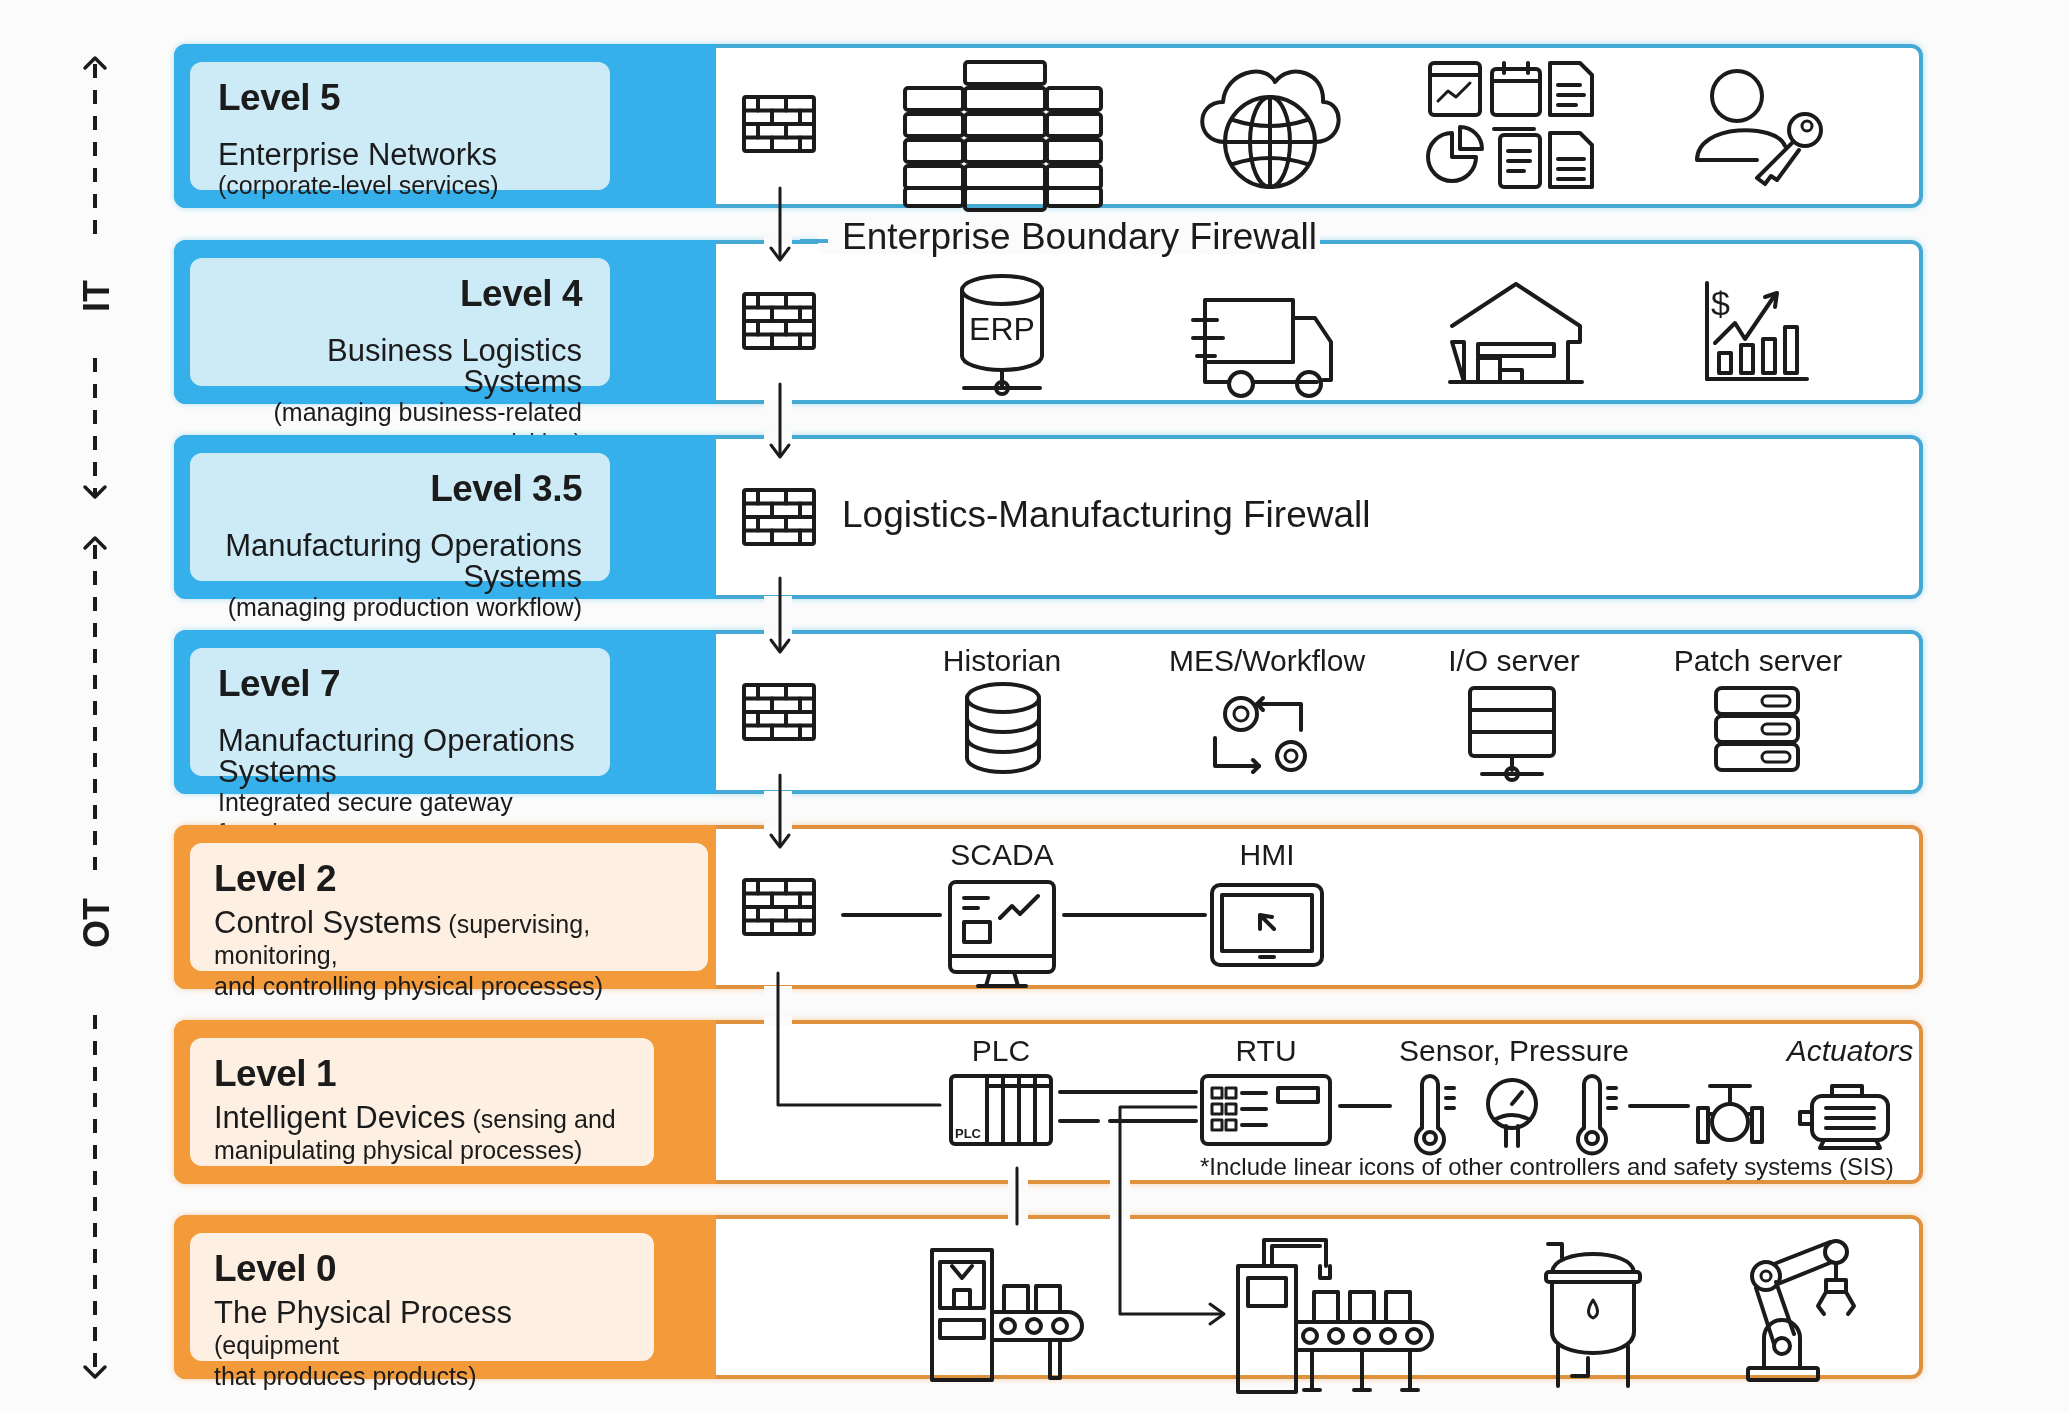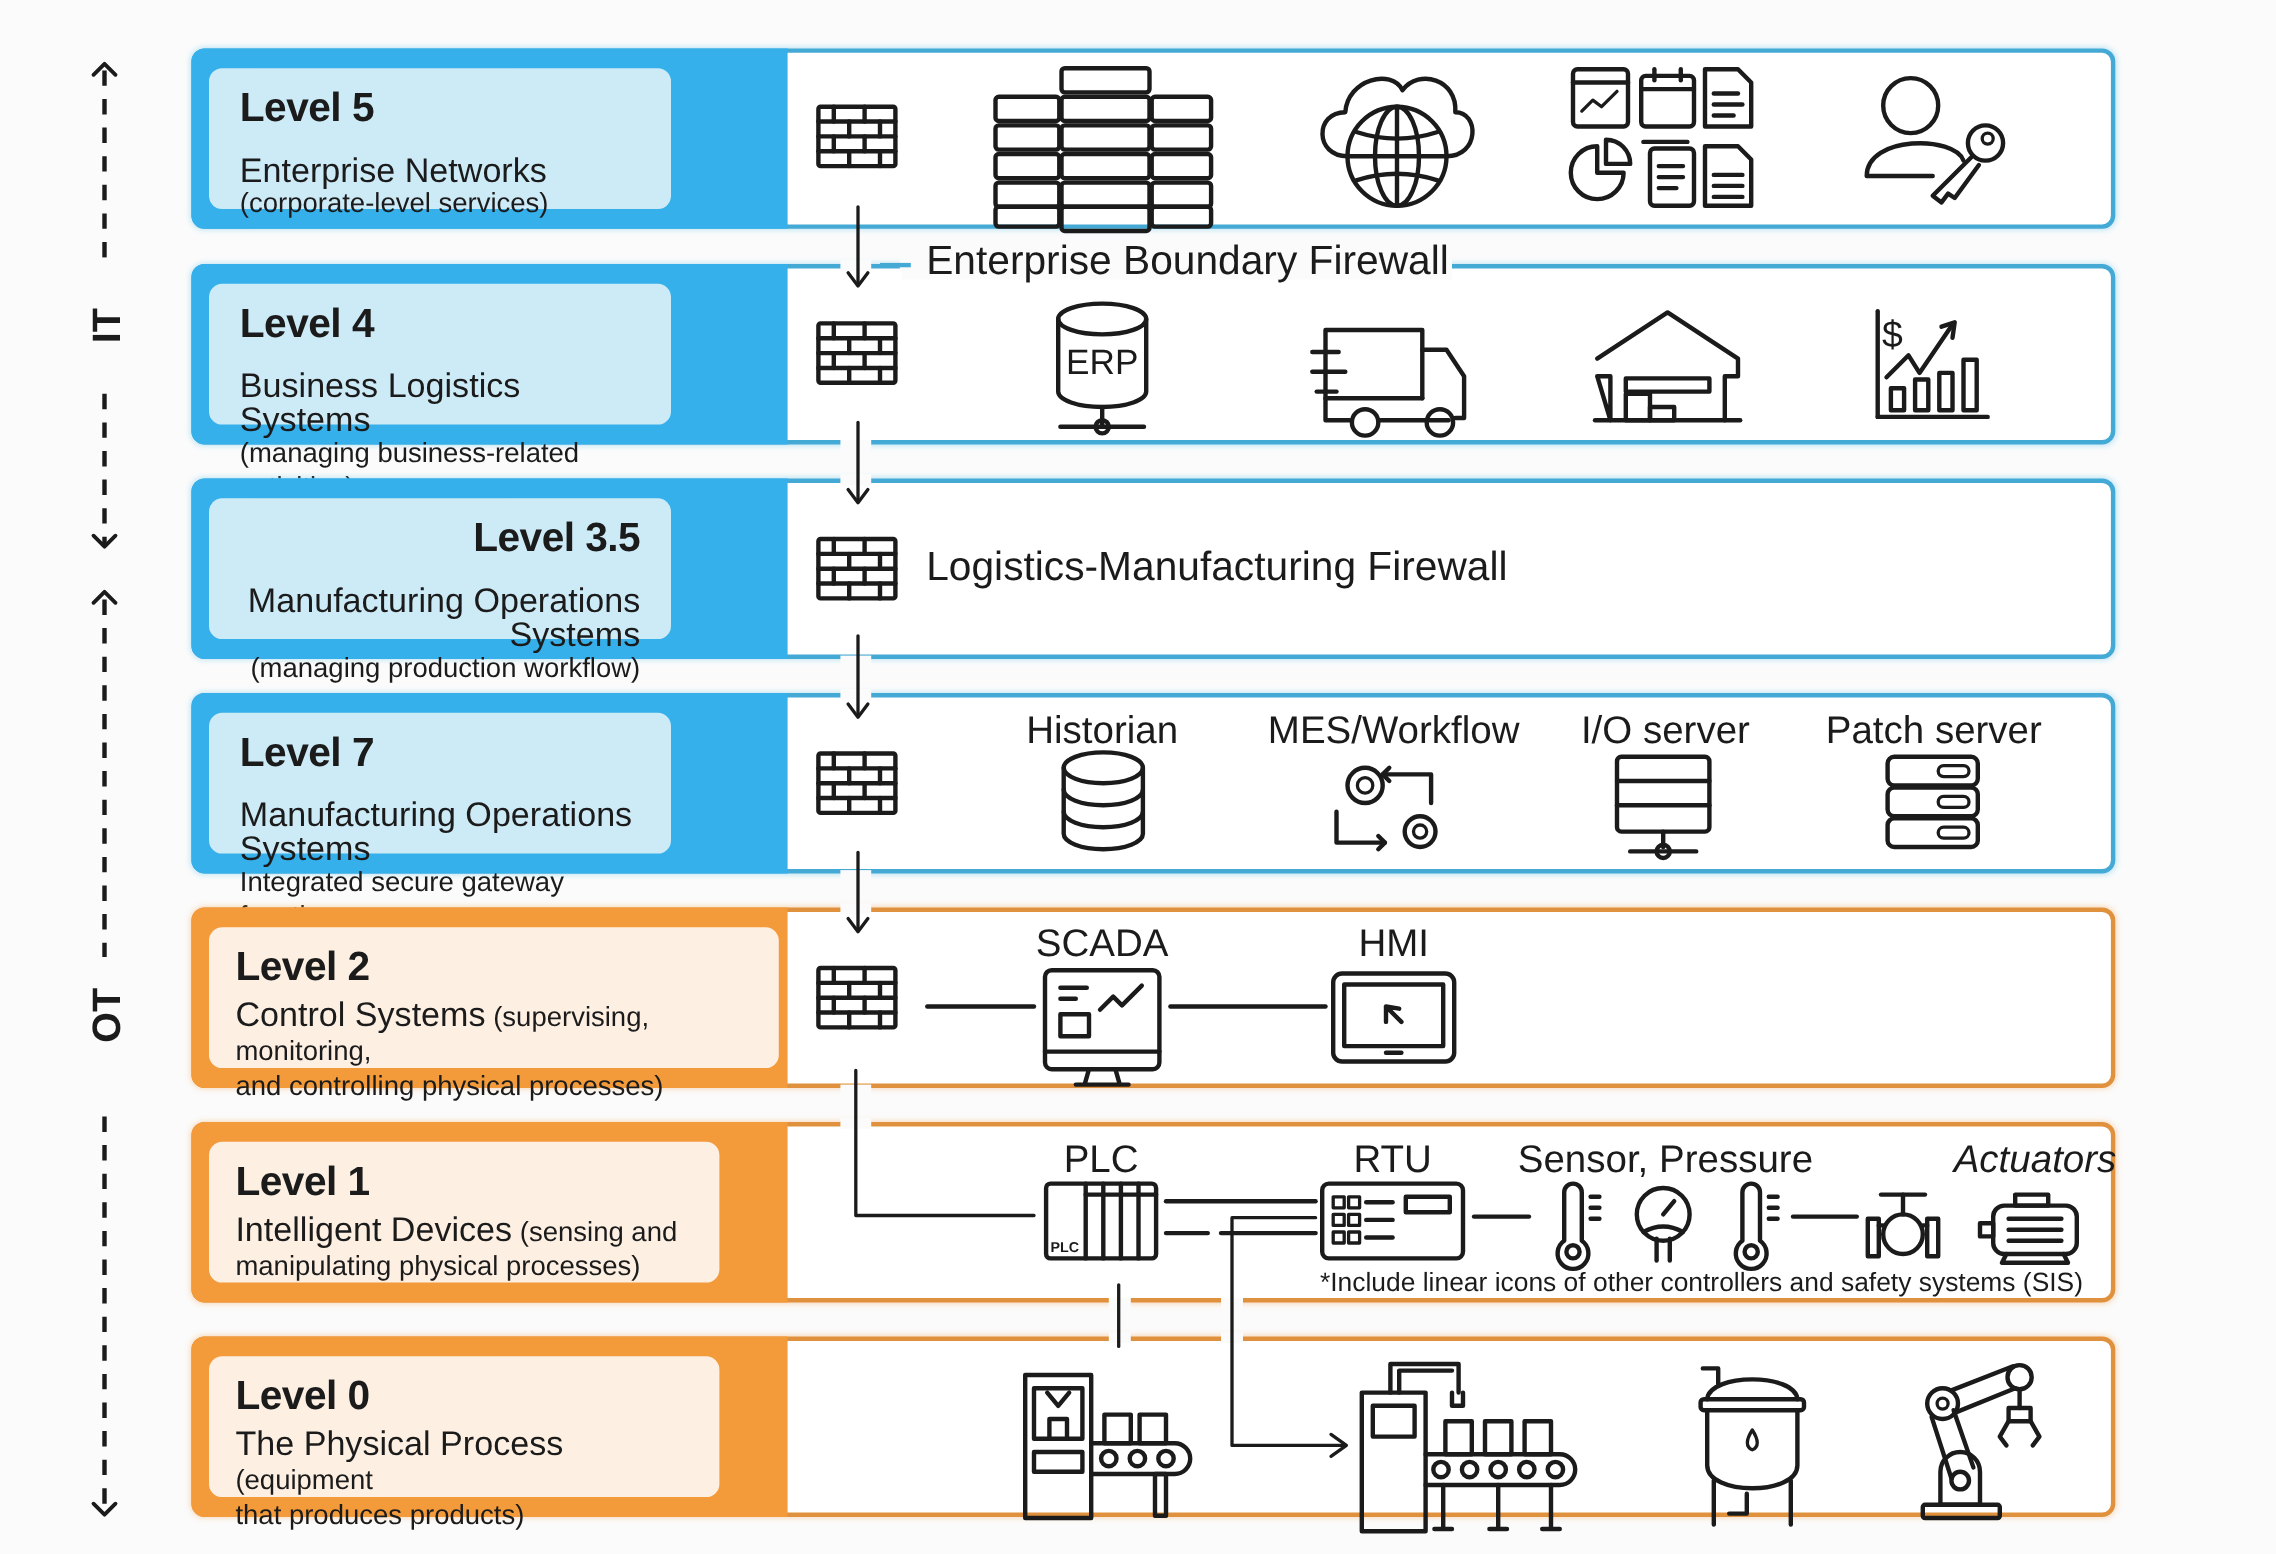--- a/index.html
+++ b/index.html
@@ -12,21 +12,21 @@
   .band { position:absolute; left:-4px; top:-4px; bottom:-4px; width:542px; border-radius:12px 0 0 12px; }
   .it .band { background:#35b0ea; }
   .ot .band { background:#f39a3b; }
   .panel { position:absolute; left:12px; top:14px; bottom:14px; border-radius:12px; box-sizing:border-box; padding:14px 28px; }
   .it .panel { background:#cdeaf7; width:420px; }
   .ot .panel { background:#fdf0e3; width:464px;padding-left:24px; }
   .ot .panel.wide { width:518px; }
   .lvl-title { font-weight:bold; font-size:37px; line-height:44px; letter-spacing:-0.5px; }
   .lvl-desc { font-size:25px; line-height:31px; margin-top:6px; }
   .lvl-desc .main { font-size:31px;margin-top:19px; }
-  .lbl { position:absolute; font-size:35px; text-align:center; white-space:nowrap; transform:translateX(-50%); }
+  .lbl { position:absolute; font-size:30px; text-align:center; white-space:nowrap; transform:translateX(-50%); }
   .big-lbl { position:absolute; font-size:37px; white-space:nowrap; }
   .vtext { position:absolute; font-weight:bold; font-size:36px; transform:rotate(-90deg); transform-origin:center; }
   .note { position:absolute; font-size:24px; white-space:nowrap; }
   svg { overflow:visible; }
   .stroke { fill:none; stroke:#1b1b1b; stroke-width:4; stroke-linecap:round; stroke-linejoin:round; }
 </style>
 </head>
 <body>
 
 <svg class="abs" style="left:60px;top:40px" width="70" height="1360">
@@ -48,21 +48,21 @@
   <div class="band"></div>
   <div class="panel">
     <div class="lvl-title">Level 5</div>
     <div class="lvl-desc">
       <div class="main">Enterprise Networks</div>
       <div>(corporate-level services)</div>
     </div>
   </div>
 </div>
 
-<div class="row it" style="top:240px;">
+<div class="row it" style="top:240px;text-align:right;">
   <div class="band"></div>
   <div class="panel">
     <div class="lvl-title">Level 4</div>
     <div class="lvl-desc">
       <div class="main">Business Logistics Systems</div>
       <div>(managing business-related activities)</div>
     </div>
   </div>
 </div>
 

